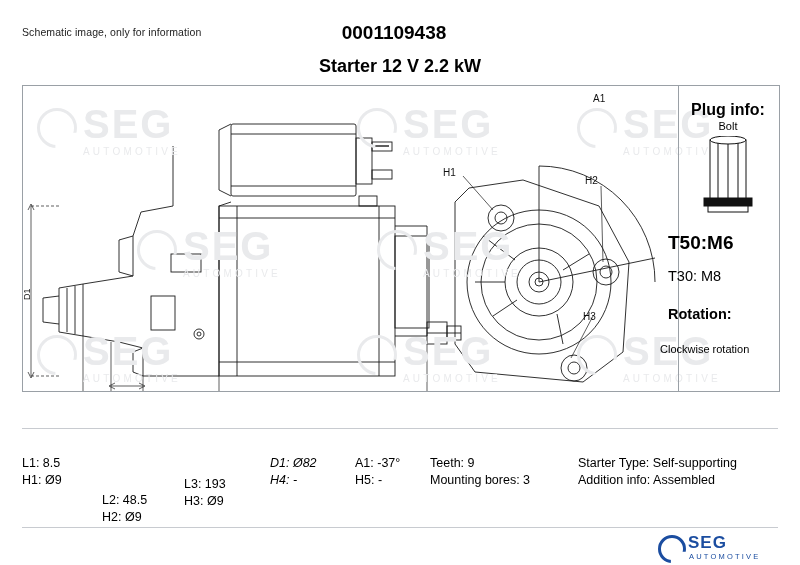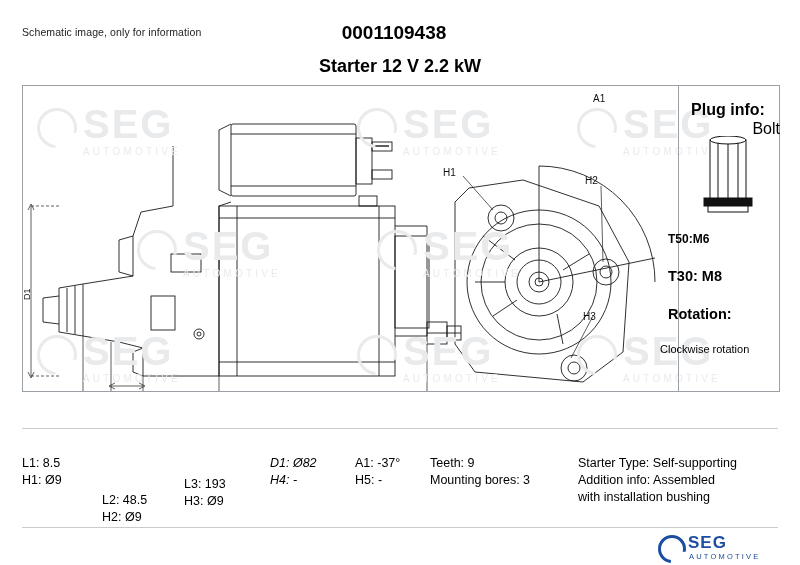--- a/index.html
+++ b/index.html
@@ -66,28 +66,28 @@
   }
   .hr2{
     position:absolute;left:22px;right:22px;top:527px;height:1px;background:#c8cbd0;
   }
   
   .plug-title{
     position:absolute;left:676px;top:94px;width:104px;text-align:center;
     font-size:16px;font-weight:bold;margin-top:7px;
   }
   .plug-sub{
-    position:absolute;left:676px;top:120px;width:104px;text-align:right;
-    font-size:16px;
+    position:absolute;left:676px;top:120px;width:104px;text-align:center;
+    font-size:11px;
   }
   .t50{
-    position:absolute;left:668px;top:232px;font-size:12px;font-weight:bold;
+    position:absolute;left:668px;top:232px;font-size:19px;font-weight:bold;
   }
   .t30{
-    position:absolute;left:668px;top:268px;font-size:14.5px;font-weight:bold;text-align:right;
+    position:absolute;left:668px;top:268px;font-size:14.5px;font-weight:normal;text-align:right;
   }
   .rot-title{
     position:absolute;left:668px;top:306px;font-size:14.5px;font-weight:bold;
   }
   .rot-val{
     position:absolute;left:660px;top:343px;font-size:11px;
   }
   
   .bolt{
     position:absolute;left:700px;top:136px;width:56px;height:80px;
@@ -319,21 +319,20 @@
     <div>A1: -37°</div>
     <div>H5: -</div>
   </div>
   <div class="col c6">
     <div>Teeth: 9</div>
     <div>Mounting bores: 3</div>
   </div>
   <div class="col c7">
     <div>Starter Type:  Self-supporting</div>
     <div>Addition info: Assembled</div>
-    <div>with installation bushing</div>
   </div>
 </div>
 
 <div class="logo">
   <div class="lring"></div>
   <div class="lseg">SEG</div>
   <div class="lauto">AUTOMOTIVE</div>
 </div>
 
 </body></html>

